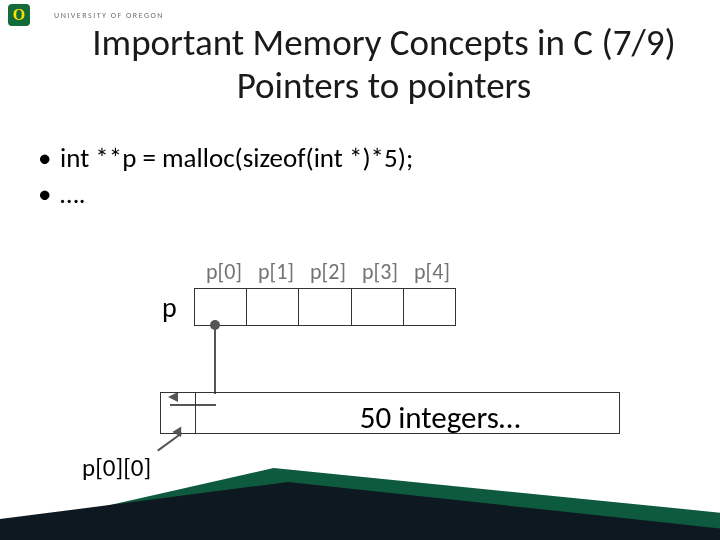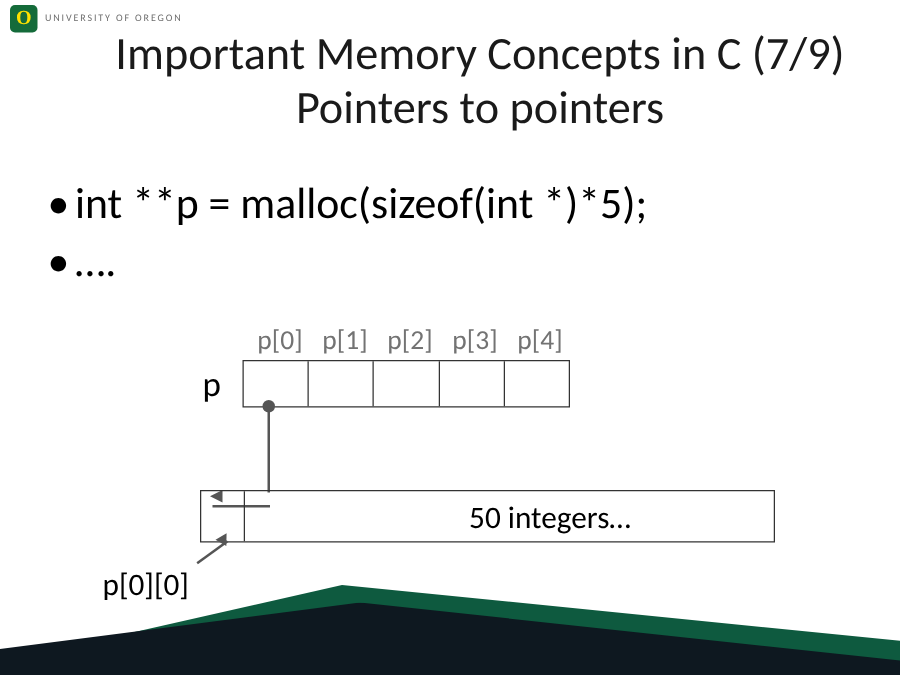--- a/index.html
+++ b/index.html
@@ -5,21 +5,21 @@
   * { margin: 0; padding: 0; box-sizing: border-box; }
   body {
     width: 720px; height: 540px;
     font-family: Calibri, Arial, sans-serif;
     background: #fff;
     position: relative;
     overflow: hidden;
   }
   .logo-bar {
     position: absolute; top: 4px; left: 8px;
-    display: flex; align-items: center; gap: 6px;
+    display: flex; align-items: center; gap: 24px;
   }
   .logo-o {
     width: 22px; height: 22px;
     background: #146b3a;
     border-radius: 4px;
     position: relative;
     display: flex; align-items: center; justify-content: center;
   }
   .logo-o::after {
     content: "O"; color: #fee100; font-weight: bold; font-size: 16px;
@@ -30,21 +30,21 @@
   }
   .title {
     position: absolute; top: 22px; left: 0; width: 720px;
     text-align: center;
     font-size: 37px; color: #1a1a1a;
     line-height: 1.15;
     margin-left: 24px;
   }
   .bullets {
     position: absolute; top: 140px; left: 38px;
-    font-size: 35px; color: #000;
+    font-size: 27px; color: #000;
   }
   .bullets li {
     list-style: none;
     position: relative;
     padding-left: 22px;
     line-height: 1.35;
   }
   .bullets li::before {
     content: "•"; position: absolute; left: 0; top: 0; color: #000;
   }
@@ -89,21 +89,21 @@
     position: absolute; top: 392px; left: 160px;
     width: 460px; height: 42px;
     border: 1px solid #333;
   }
   .array50 .div {
     position: absolute; top: 0; left: 34px; width: 1px; height: 100%;
     background: #333;
   }
   .int50-label {
     position: absolute; top: 398px; left: 310px;
-    font-size: 25px; text-align: center; width: 260px;
+    font-size: 31px; text-align: center; width: 260px;
   }
   .p00-label {
     position: absolute; top: 452px; left: 82px;
     font-size: 25px;
   }
   .arrow2 {
     position: absolute; top: 432px; left: 152px;
     width: 30px; height: 22px;
   }
   .arrow2-line {

